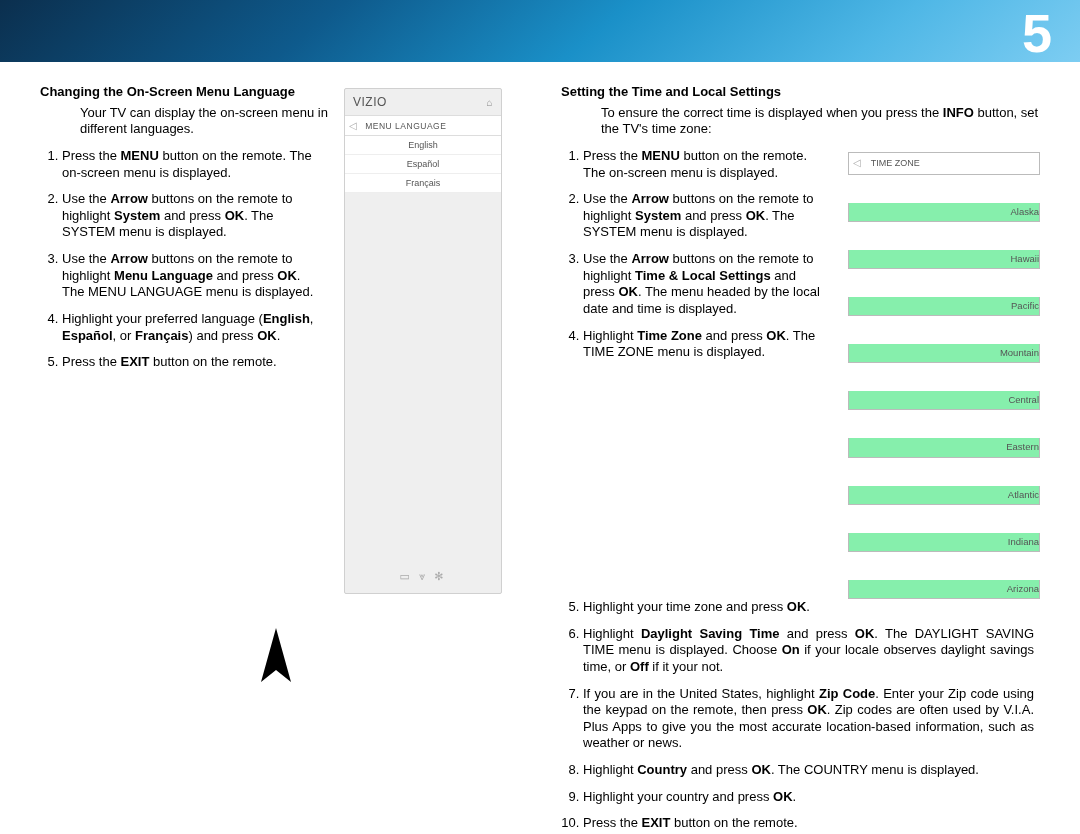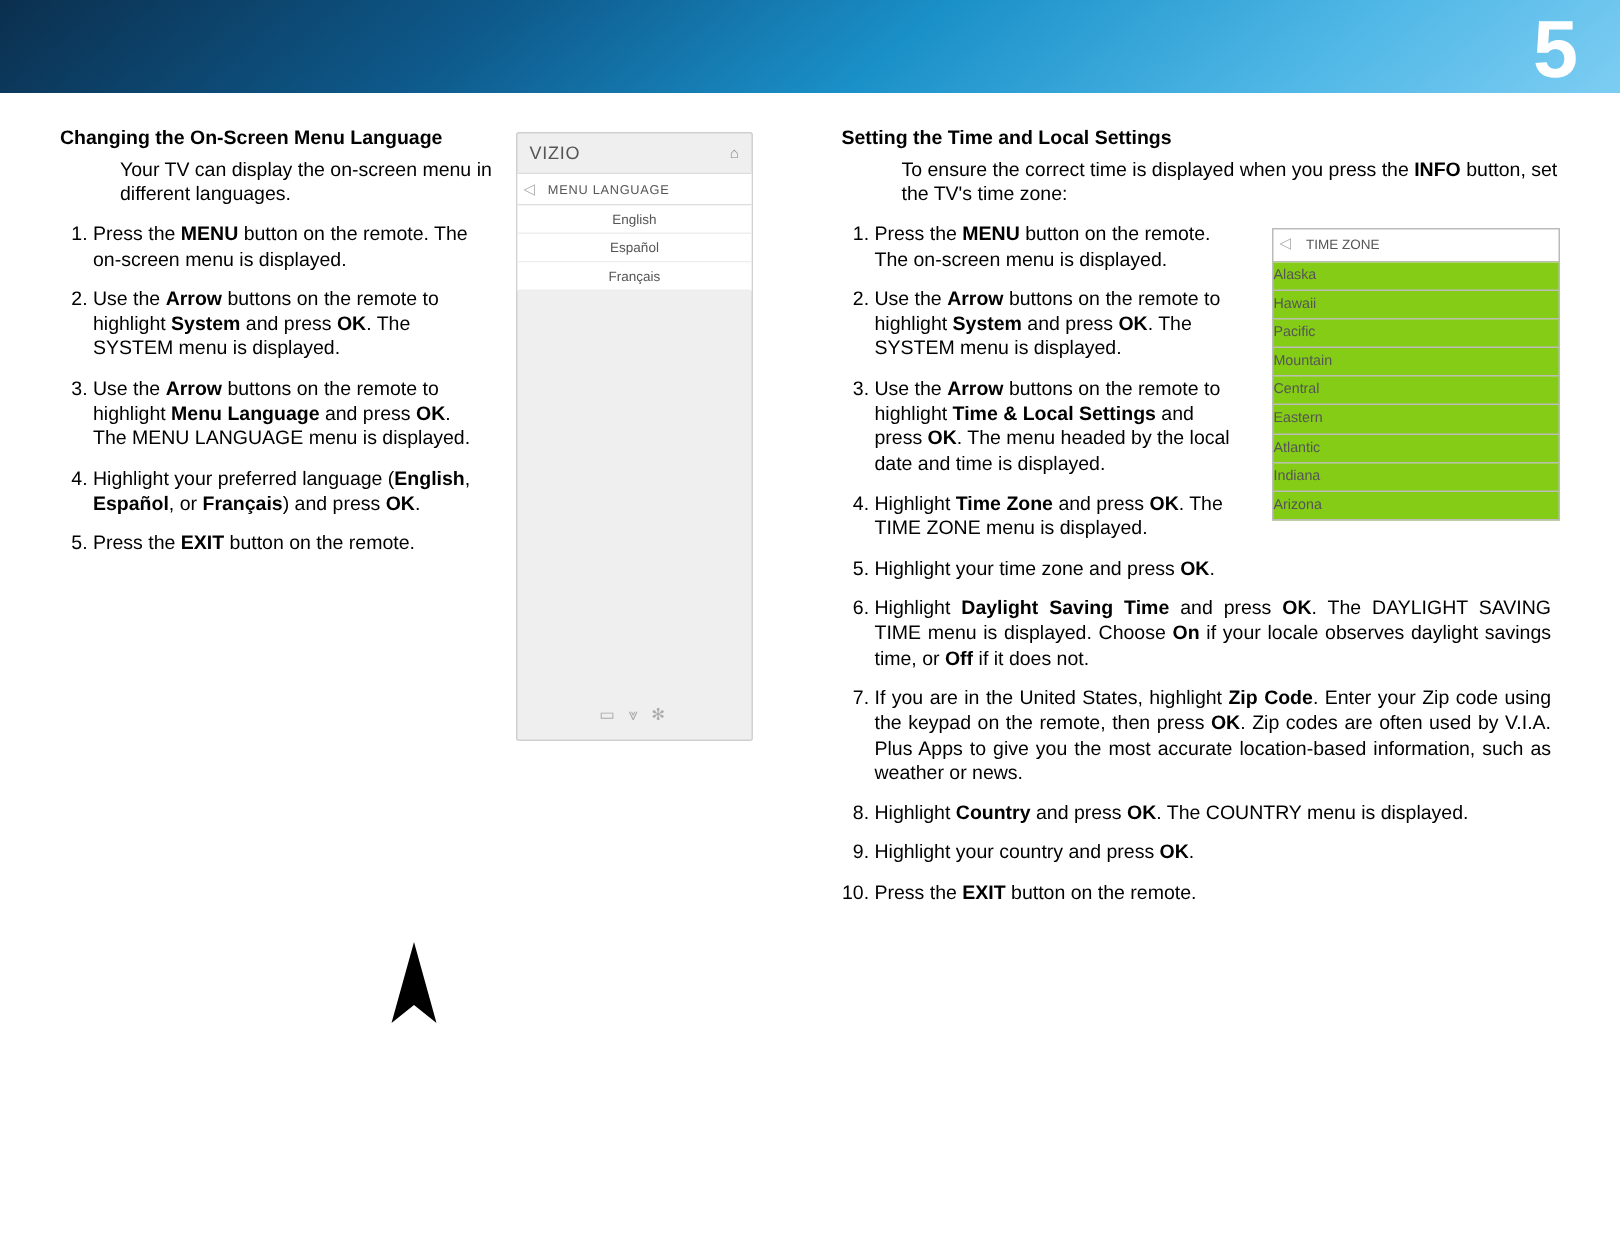--- a/index.html
+++ b/index.html
@@ -10,32 +10,32 @@
   .content { position: absolute; top: 84px; left: 40px; right: 40px; bottom: 40px; }
   .columns { display: flex; gap: 42px; }
   .col { flex: 1; display: flex; gap: 14px; }
   .text-block { flex: 1; font-size: 13px; line-height: 1.28; }
   h3 { font-size: 13px; font-weight: 700; margin-bottom: 4px; }
   p { margin-bottom: 10px; margin-left: 40px; }
   ol { list-style: decimal; padding-left: 22px; }
   ol li { margin-bottom: 10px; padding-right: 6px; }
   b { font-weight: 700; }
   .osd { width: 158px; flex-shrink: 0; }
-  .osd-panel { background: #efefef; border: 1px solid #d0d0d0; border-radius: 2px; height: 406px; position: relative; margin-top: 4px; }
+  .osd-panel { background: #efefef; border: 1px solid #d0d0d0; border-radius: 2px; height: 506px; position: relative; margin-top: 4px; }
   .osd-title { display: flex; align-items: center; justify-content: space-between; padding: 6px 8px; font-size: 12px; color: #555; letter-spacing: 0.5px; font-family: Arial, sans-serif; }
   .home-icon { font-size: 10px; color: #888; }
   .osd-subhead { display: flex; align-items: center; background: #fff; border-top: 1px solid #ddd; border-bottom: 1px solid #ddd; font-size: 8.5px; color: #555; padding: 4px 4px; letter-spacing: 0.5px; font-family: Arial, sans-serif; }
   .osd-back { color: #aaa; font-size: 10px; margin-right: 8px; }
   .osd-list { }
   .osd-item { background: #fff; border-bottom: 1px solid #eee; font-size: 9px; color: #555; text-align: center; padding: 4px 0; font-family: Arial, sans-serif; }
   .osd-footer { position: absolute; bottom: 10px; left: 0; right: 0; text-align: center; color: #aaa; font-size: 11px; letter-spacing: 3px; }
   .tz-panel { width: 192px; flex-shrink: 0; margin-top: 4px; }
   .tz-header { display: flex; align-items: center; border: 1px solid #bbb; font-size: 9px; color: #555; padding: 4px 4px; background: #fff; font-family: Arial, sans-serif; }
   .tz-back { color: #aaa; font-size: 10px; margin-right: 10px; }
-  .tz-item { border: 1px solid #bbb; border-top: none; font-size: 9.5px; color: #555; text-align: left; padding: 3px 0; background: #84cc16; font-family: Arial, sans-serif; }
+  .tz-item { border: 1px solid #bbb; border-top: none; font-size: 9.5px; color: #555; text-align: right; padding: 3px 0; background: #86efac; font-family: Arial, sans-serif; margin-top: 28px; }
   .arrow-up { position: absolute; left: 258px; top: 628px; }
   .arrow-up svg { display: block; }
   .page-num { position: absolute; bottom: 14px; left: 0; right: 0; text-align: center; font-size: 12px; color: #555; font-family: Arial, sans-serif; }
   .justify { text-align: justify; }
 </style>
 </head>
 <body>
 
 <div class="page">
   <div class="banner">
@@ -103,21 +103,21 @@
               <div class="tz-item">Central</div>
               <div class="tz-item">Eastern</div>
               <div class="tz-item">Atlantic</div>
               <div class="tz-item">Indiana</div>
               <div class="tz-item">Arizona</div>
             </div>
           </div>
 
           <ol start="5">
             <li><span>Highlight your time zone and press </span><b>OK</b><span>.</span></li>
-            <li class="justify"><span>Highlight </span><b>Daylight Saving Time</b><span> and press </span><b>OK</b><span>. The DAYLIGHT SAVING TIME menu is displayed. Choose </span><b>On</b><span> if your locale observes daylight savings time, or </span><b>Off</b><span> if it does not.</span></li>
+            <li class="justify"><span>Highlight </span><b>Daylight Saving Time</b><span> and press </span><b>OK</b><span>. The DAYLIGHT SAVING TIME menu is displayed. Choose </span><b>On</b><span> if your locale observes daylight savings time, or </span><b>Off</b><span> if it your not.</span></li>
             <li class="justify"><span>If you are in the United States, highlight </span><b>Zip Code</b><span>. Enter your Zip code using the keypad on the remote, then press </span><b>OK</b><span>. Zip codes are often used by V.I.A. Plus Apps to give you the most accurate location-based information, such as weather or news.</span></li>
             <li><span>Highlight </span><b>Country</b><span> and press </span><b>OK</b><span>. The COUNTRY menu is displayed.</span></li>
             <li><span>Highlight your country and press </span><b>OK</b><span>.</span></li>
             <li><span>Press the </span><b>EXIT</b><span> button on the remote.</span></li>
           </ol>
         </div>
       </div>
 
     </div>
   </div>

